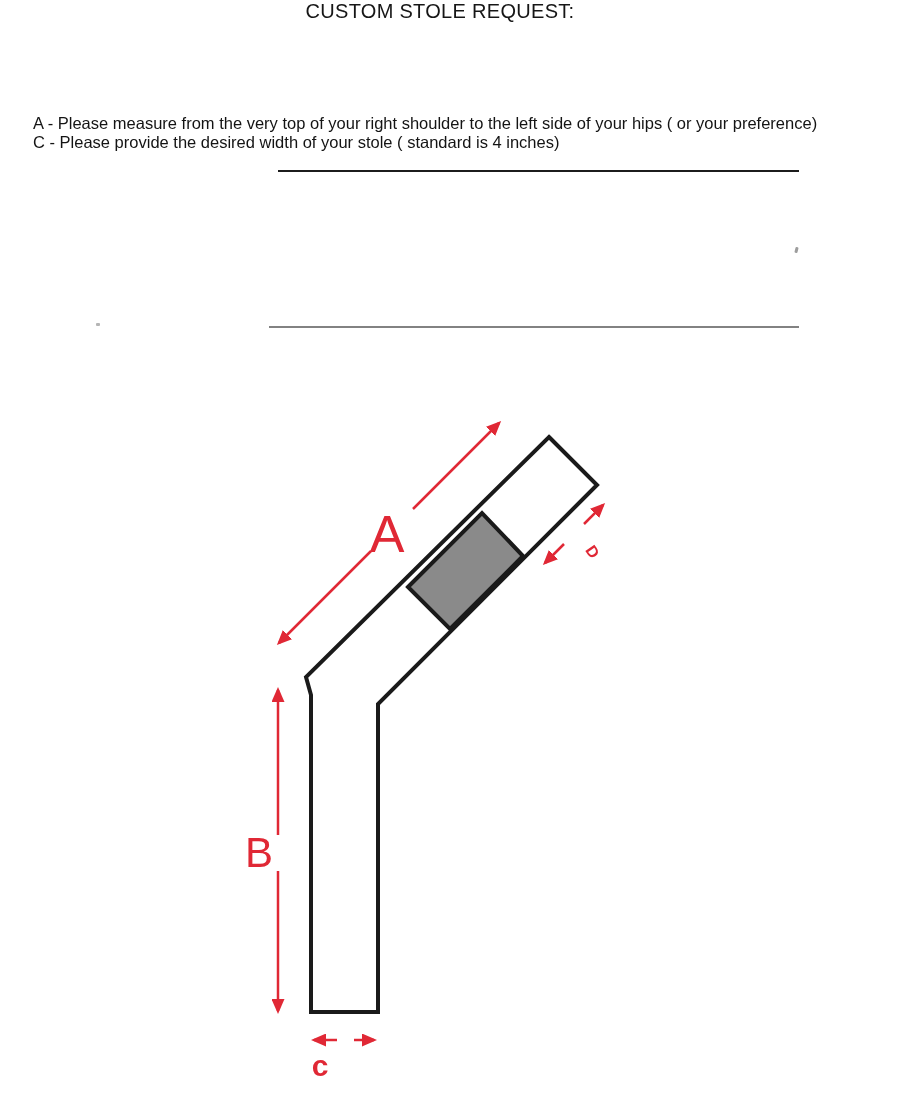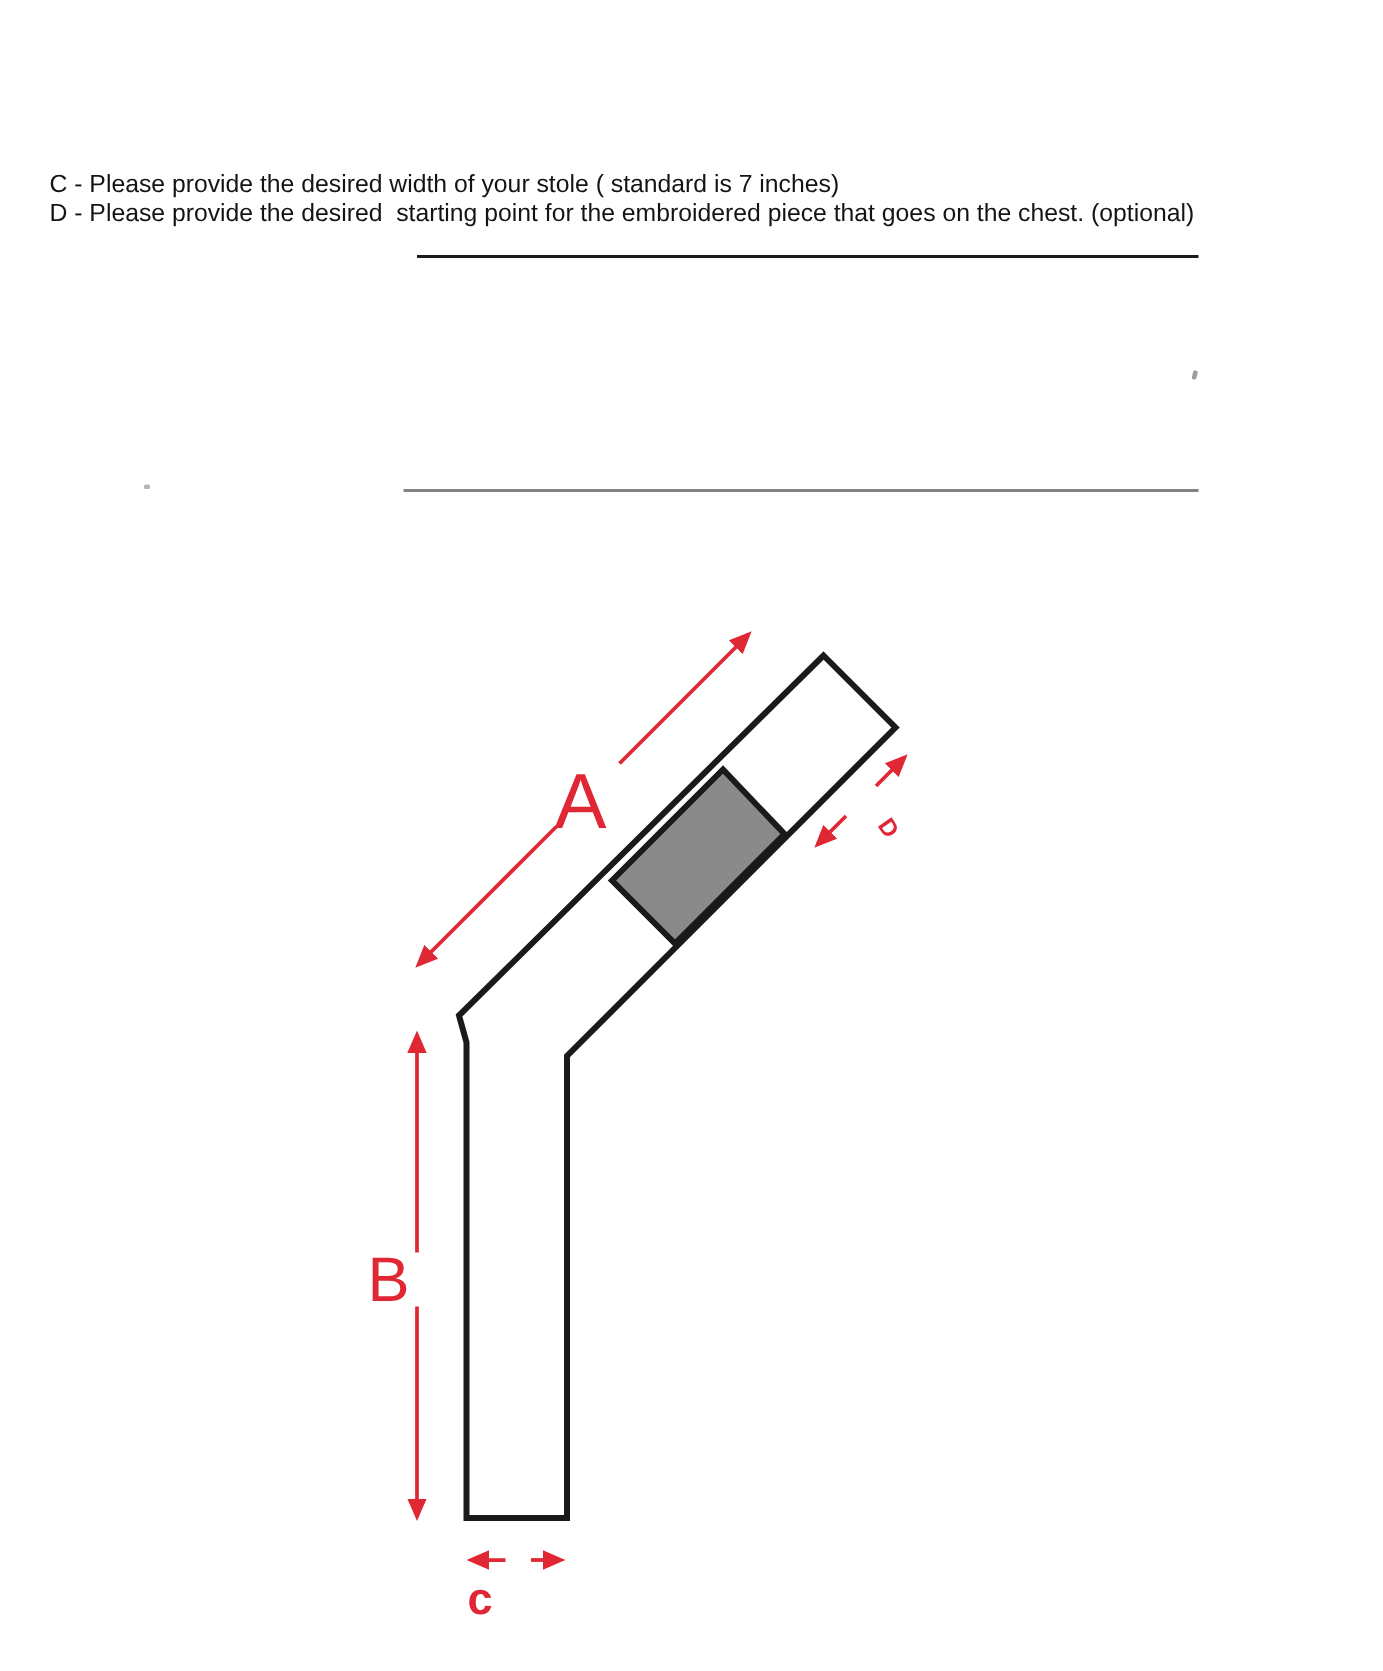--- a/index.html
+++ b/index.html
@@ -53,24 +53,25 @@
   .stole-outline { fill: #ffffff; stroke: #1a1a1a; stroke-width: 4; stroke-linejoin: miter; }
   .embroidery { stroke: #1a1a1a; stroke-width: 4; stroke-linejoin: miter; }
   .red-line { stroke: #e02835; stroke-width: 2.5; fill: none; }
   .red-label { font-family: "Liberation Sans", sans-serif; }
 </style>
 </head>
 <body>
 
 <div class="page">
 
+  <div class="title">CUSTOM STOLE REQUEST:</div>
 
   <div class="instructions">
-    <div class="line">C - Please provide the desired width of your stole ( standard is 7 inches)</div>
-    <div class="line">D - Please provide the desired  starting point for the embroidered piece that goes on the chest. (optional)</div>
+    <div class="line">A - Please measure from the very top of your right shoulder to the left side of your hips ( or your preference)</div>
+    <div class="line">C - Please provide the desired width of your stole ( standard is 4 inches)</div>
   </div>
 
   <div class="c-underline"></div>
   <div class="gray-rule"></div>
   <div class="speck-1"></div>
   <div class="speck-2"></div>
 
   <svg class="diagram" width="922" height="1114" viewBox="0 0 922 1114">
     <defs>
       <marker id="ah" markerUnits="userSpaceOnUse" markerWidth="15" markerHeight="13" refX="12" refY="6.5" orient="auto">

